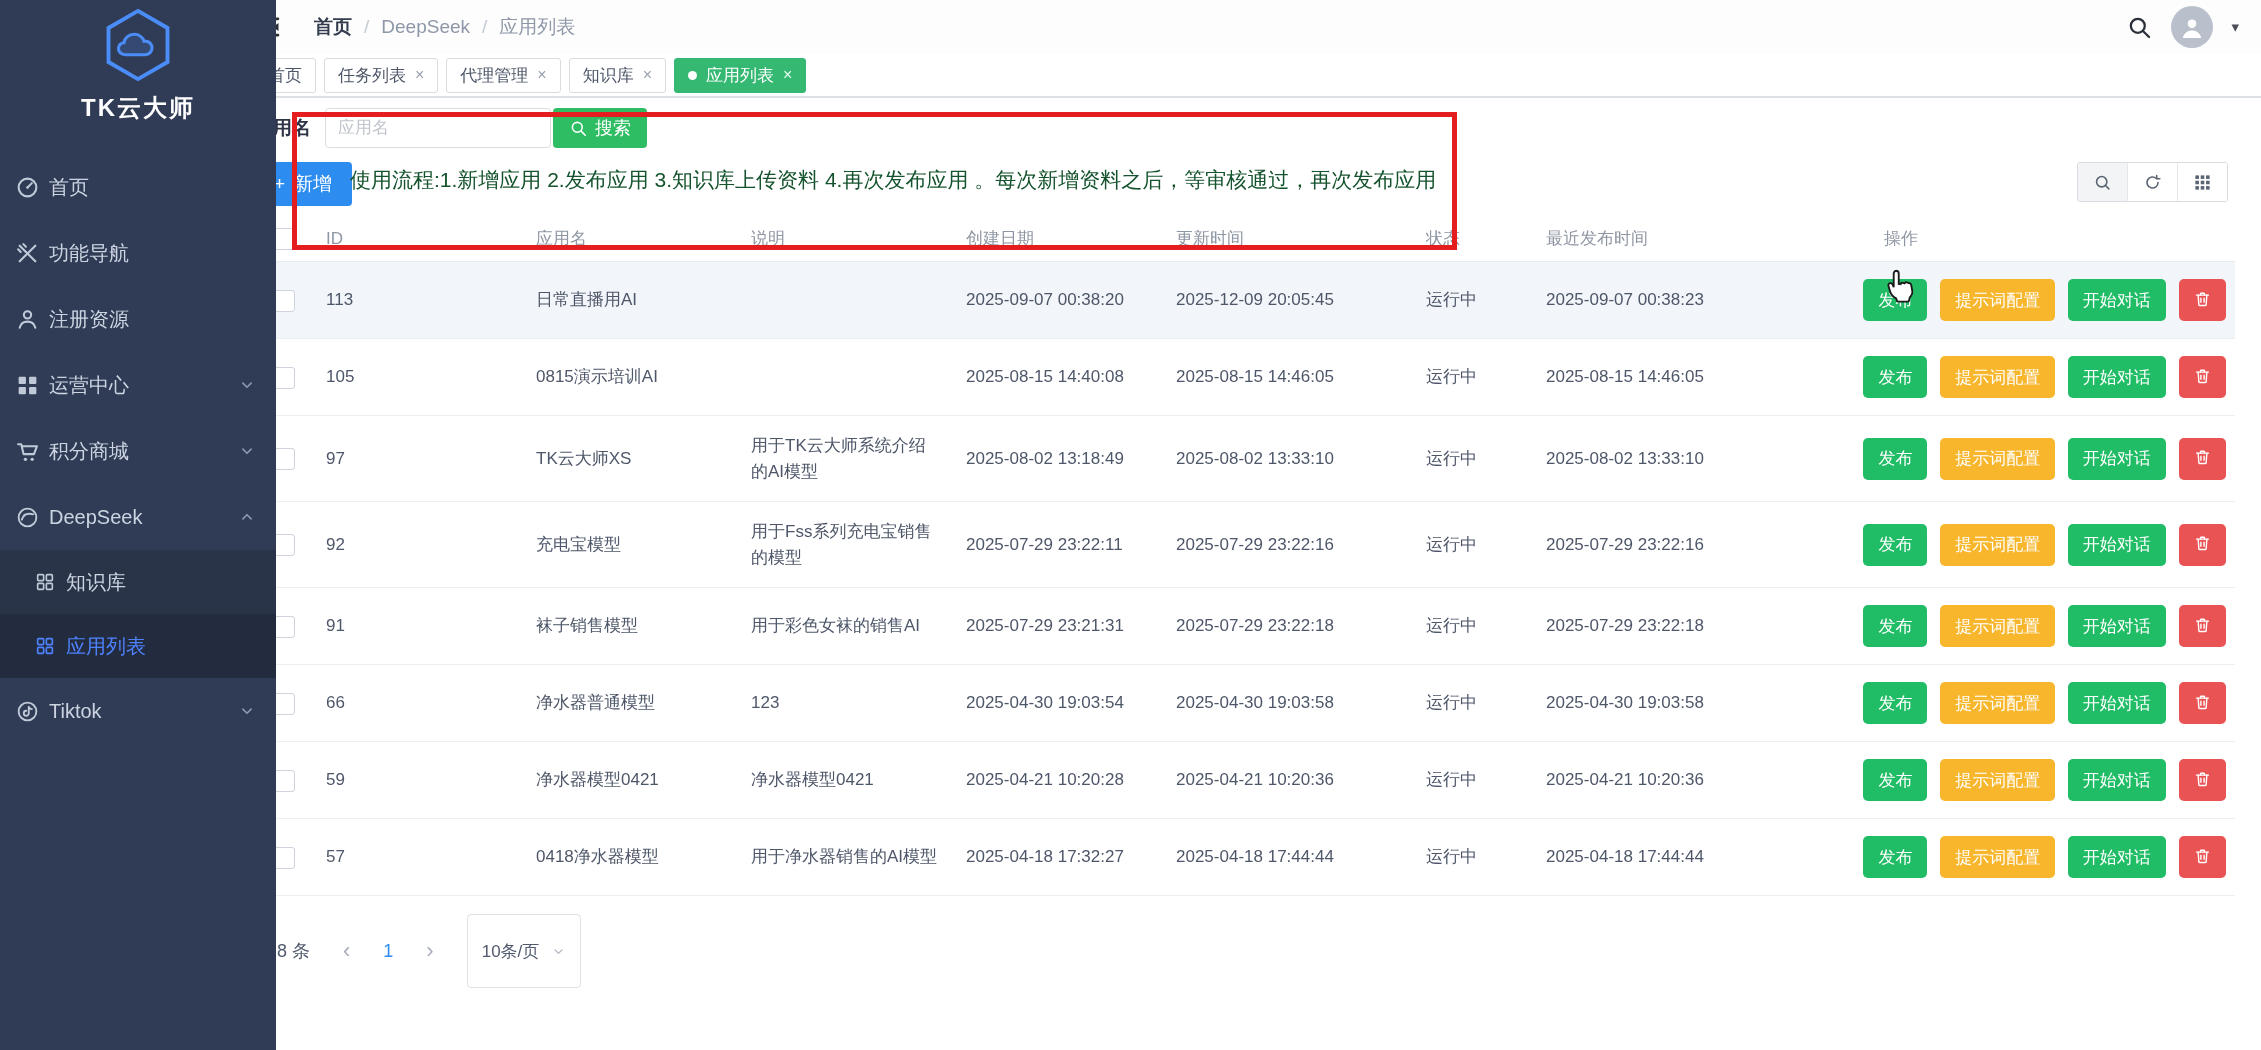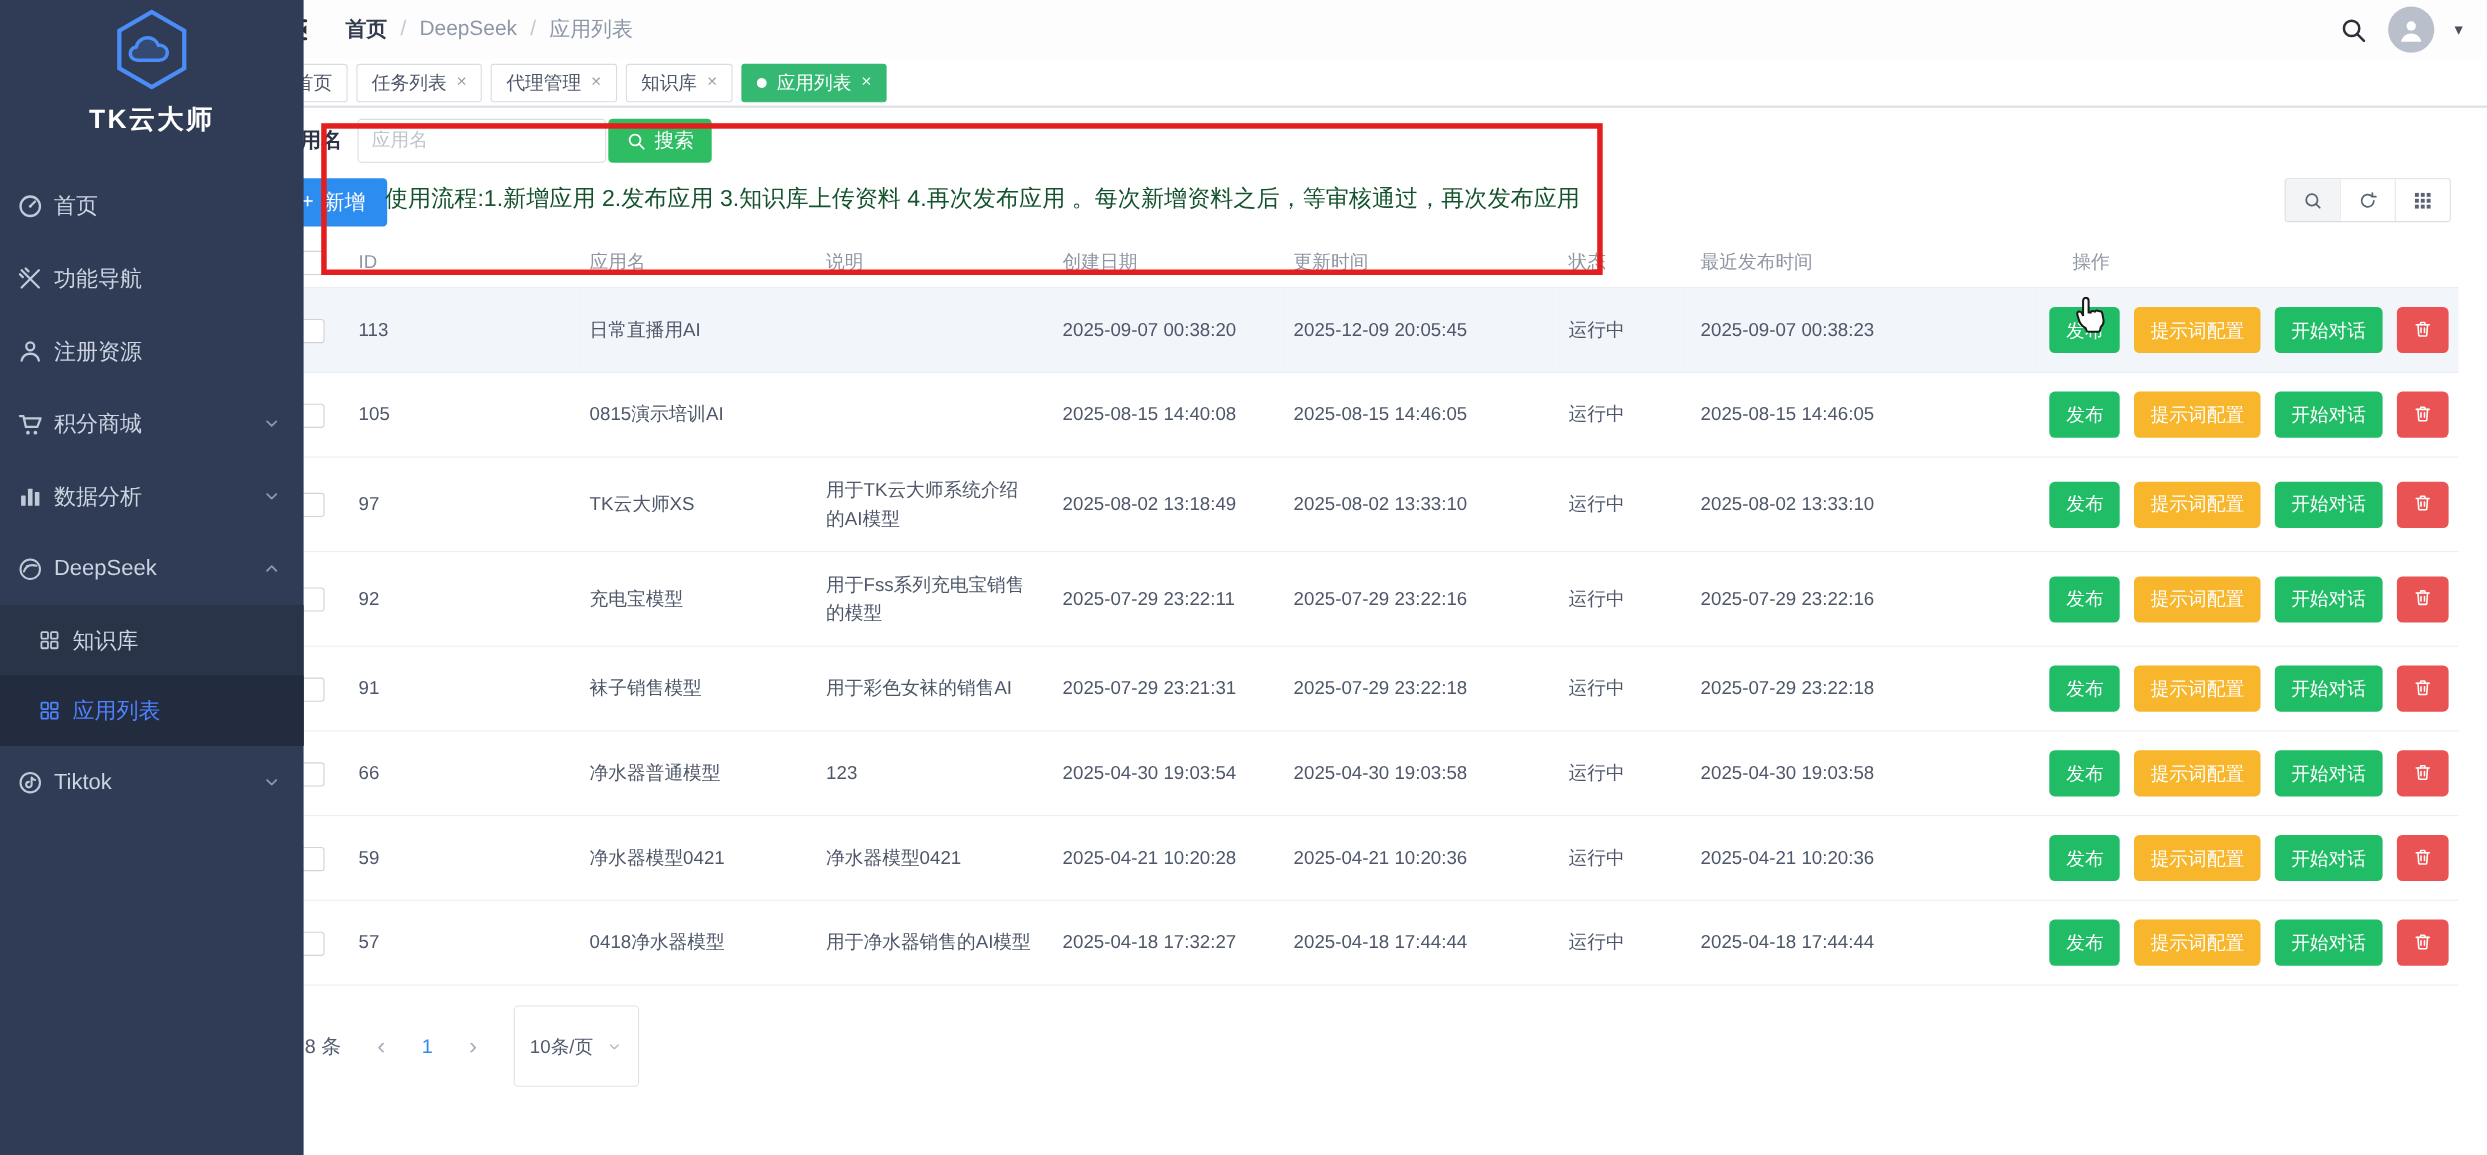--- a/index.html
+++ b/index.html
@@ -110,37 +110,38 @@
         <span class="lbl">功能导航</span>
       </div>
       <div class="nav-item">
         <span class="ico"><svg viewBox="0 0 24 24" fill="none" stroke="currentColor" stroke-width="2" stroke-linecap="round">
             <circle cx="12" cy="7.5" r="3.5"></circle>
             <path d="M4.5 20c.9-4 3.9-6 7.5-6s6.6 2 7.5 6"></path>
           </svg></span>
         <span class="lbl">注册资源</span>
       </div>
       <div class="nav-item">
+        <span class="ico"><svg viewBox="0 0 24 24" fill="currentColor">
+            <rect x="3.5" y="3.5" width="7" height="7" rx="1"></rect>
+            <rect x="13.5" y="3.5" width="7" height="7" rx="1"></rect>
+            <rect x="3.5" y="13.5" width="7" height="7" rx="1"></rect>
+            <rect x="13.5" y="13.5" width="7" height="7" rx="1"></rect>
+          </svg></span>
+        <span class="lbl">运营中心</span>
+        <span class="chev"><svg viewBox="0 0 24 24" fill="none" stroke="currentColor" stroke-width="2.2" stroke-linecap="round" stroke-linejoin="round">
+            <path d="M6.5 9.5l5.5 5.5 5.5-5.5"></path>
+          </svg></span>
+      </div>
+      <div class="nav-item">
         <span class="ico"><svg viewBox="0 0 24 24" fill="none" stroke="currentColor" stroke-width="2" stroke-linecap="round" stroke-linejoin="round">
             <path d="M3 5h3l2.2 9.5h10L21 7H7.5"></path>
             <circle cx="10" cy="19.5" r="1.6" fill="currentColor" stroke="none"></circle>
             <circle cx="16.5" cy="19.5" r="1.6" fill="currentColor" stroke="none"></circle>
           </svg></span>
         <span class="lbl">积分商城</span>
-        <span class="chev"><svg viewBox="0 0 24 24" fill="none" stroke="currentColor" stroke-width="2.2" stroke-linecap="round" stroke-linejoin="round">
-            <path d="M6.5 9.5l5.5 5.5 5.5-5.5"></path>
-          </svg></span>
-      </div>
-      <div class="nav-item">
-        <span class="ico"><svg viewBox="0 0 24 24" fill="currentColor">
-            <rect x="4" y="11" width="4" height="9" rx=".5"></rect>
-            <rect x="10" y="5" width="4" height="15" rx=".5"></rect>
-            <rect x="16" y="8" width="4" height="12" rx=".5"></rect>
-          </svg></span>
-        <span class="lbl">数据分析</span>
         <span class="chev"><svg viewBox="0 0 24 24" fill="none" stroke="currentColor" stroke-width="2.2" stroke-linecap="round" stroke-linejoin="round">
             <path d="M6.5 9.5l5.5 5.5 5.5-5.5"></path>
           </svg></span>
       </div>
       <div class="nav-item">
         <span class="ico"><svg viewBox="0 0 24 24" fill="none" stroke="currentColor" stroke-width="1.8">
             <circle cx="12" cy="12" r="8.5"></circle>
             <path d="M6.5 14c1.5-4.5 5.5-6.5 11-5" stroke-linecap="round"></path>
             <circle cx="9.2" cy="9.2" r=".9" fill="currentColor" stroke="none"></circle>
           </svg></span>

